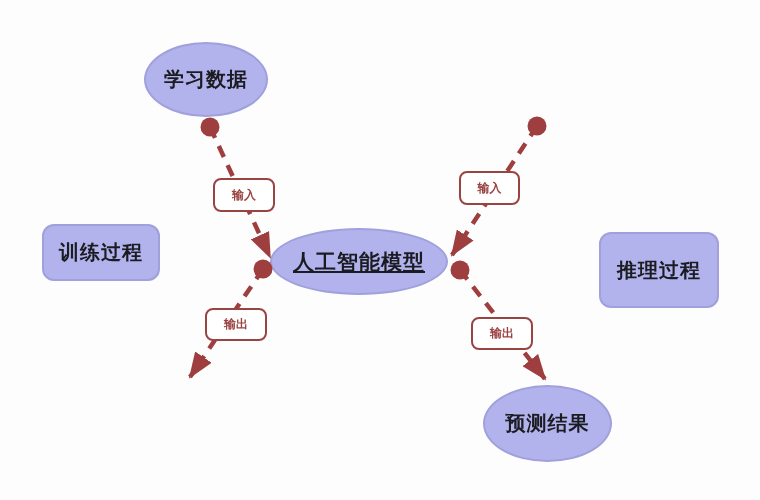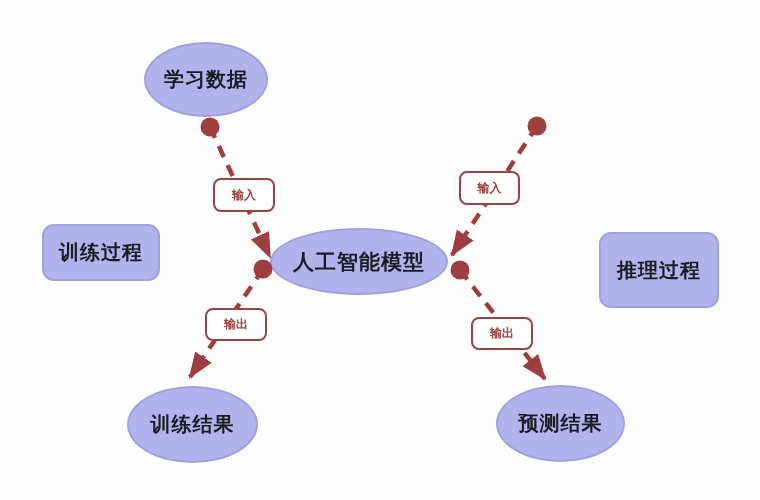--- a/index.html
+++ b/index.html
@@ -26,21 +26,21 @@
     border:2px solid var(--node-border);
     display:flex;align-items:center;justify-content:center;
     color:var(--node-text);
     font-weight:bold;
     font-size:20px;
     letter-spacing:1px;
     z-index:1;
   }
   .node.ellipse{border-radius:50%;}
   .node.rounded{border-radius:12px;}
-  .node.big{font-size:21px;}
+  .node.big{font-size:21px;text-decoration:underline;}
 
   .connectors{
     position:absolute;left:0;top:0;z-index:2;pointer-events:none;
   }
   .connectors line{
     stroke:var(--arrow);
     stroke-width:4.5;
     stroke-dasharray:12 9;
     fill:none;
   }
@@ -66,25 +66,22 @@
 
   <div class="node ellipse" style="left:144px;top:42px;width:124px;height:75px;">
     <span>学习数据</span>
   </div>
 
 
   <div class="node ellipse big" style="left:270px;top:228px;width:178px;height:67px;">
     <span>人工智能模型</span>
   </div>
 
-  <div class="node ellipse" style="left:127px;top:386px;width:131px;height:77px;">
-    <span>训练结果</span>
-  </div>
 
-  <div class="node ellipse" style="left:496px;top:385px;width:129px;height:77px;">
+  <div class="node ellipse" style="left:483px;top:385px;width:129px;height:77px;">
     <span>预测结果</span>
   </div>
 
   <div class="node rounded" style="left:42px;top:224px;width:118px;height:57px;">
     <span>训练过程</span>
   </div>
 
   <div class="node rounded" style="left:599px;top:232px;width:120px;height:76px;">
     <span>推理过程</span>
   </div>

